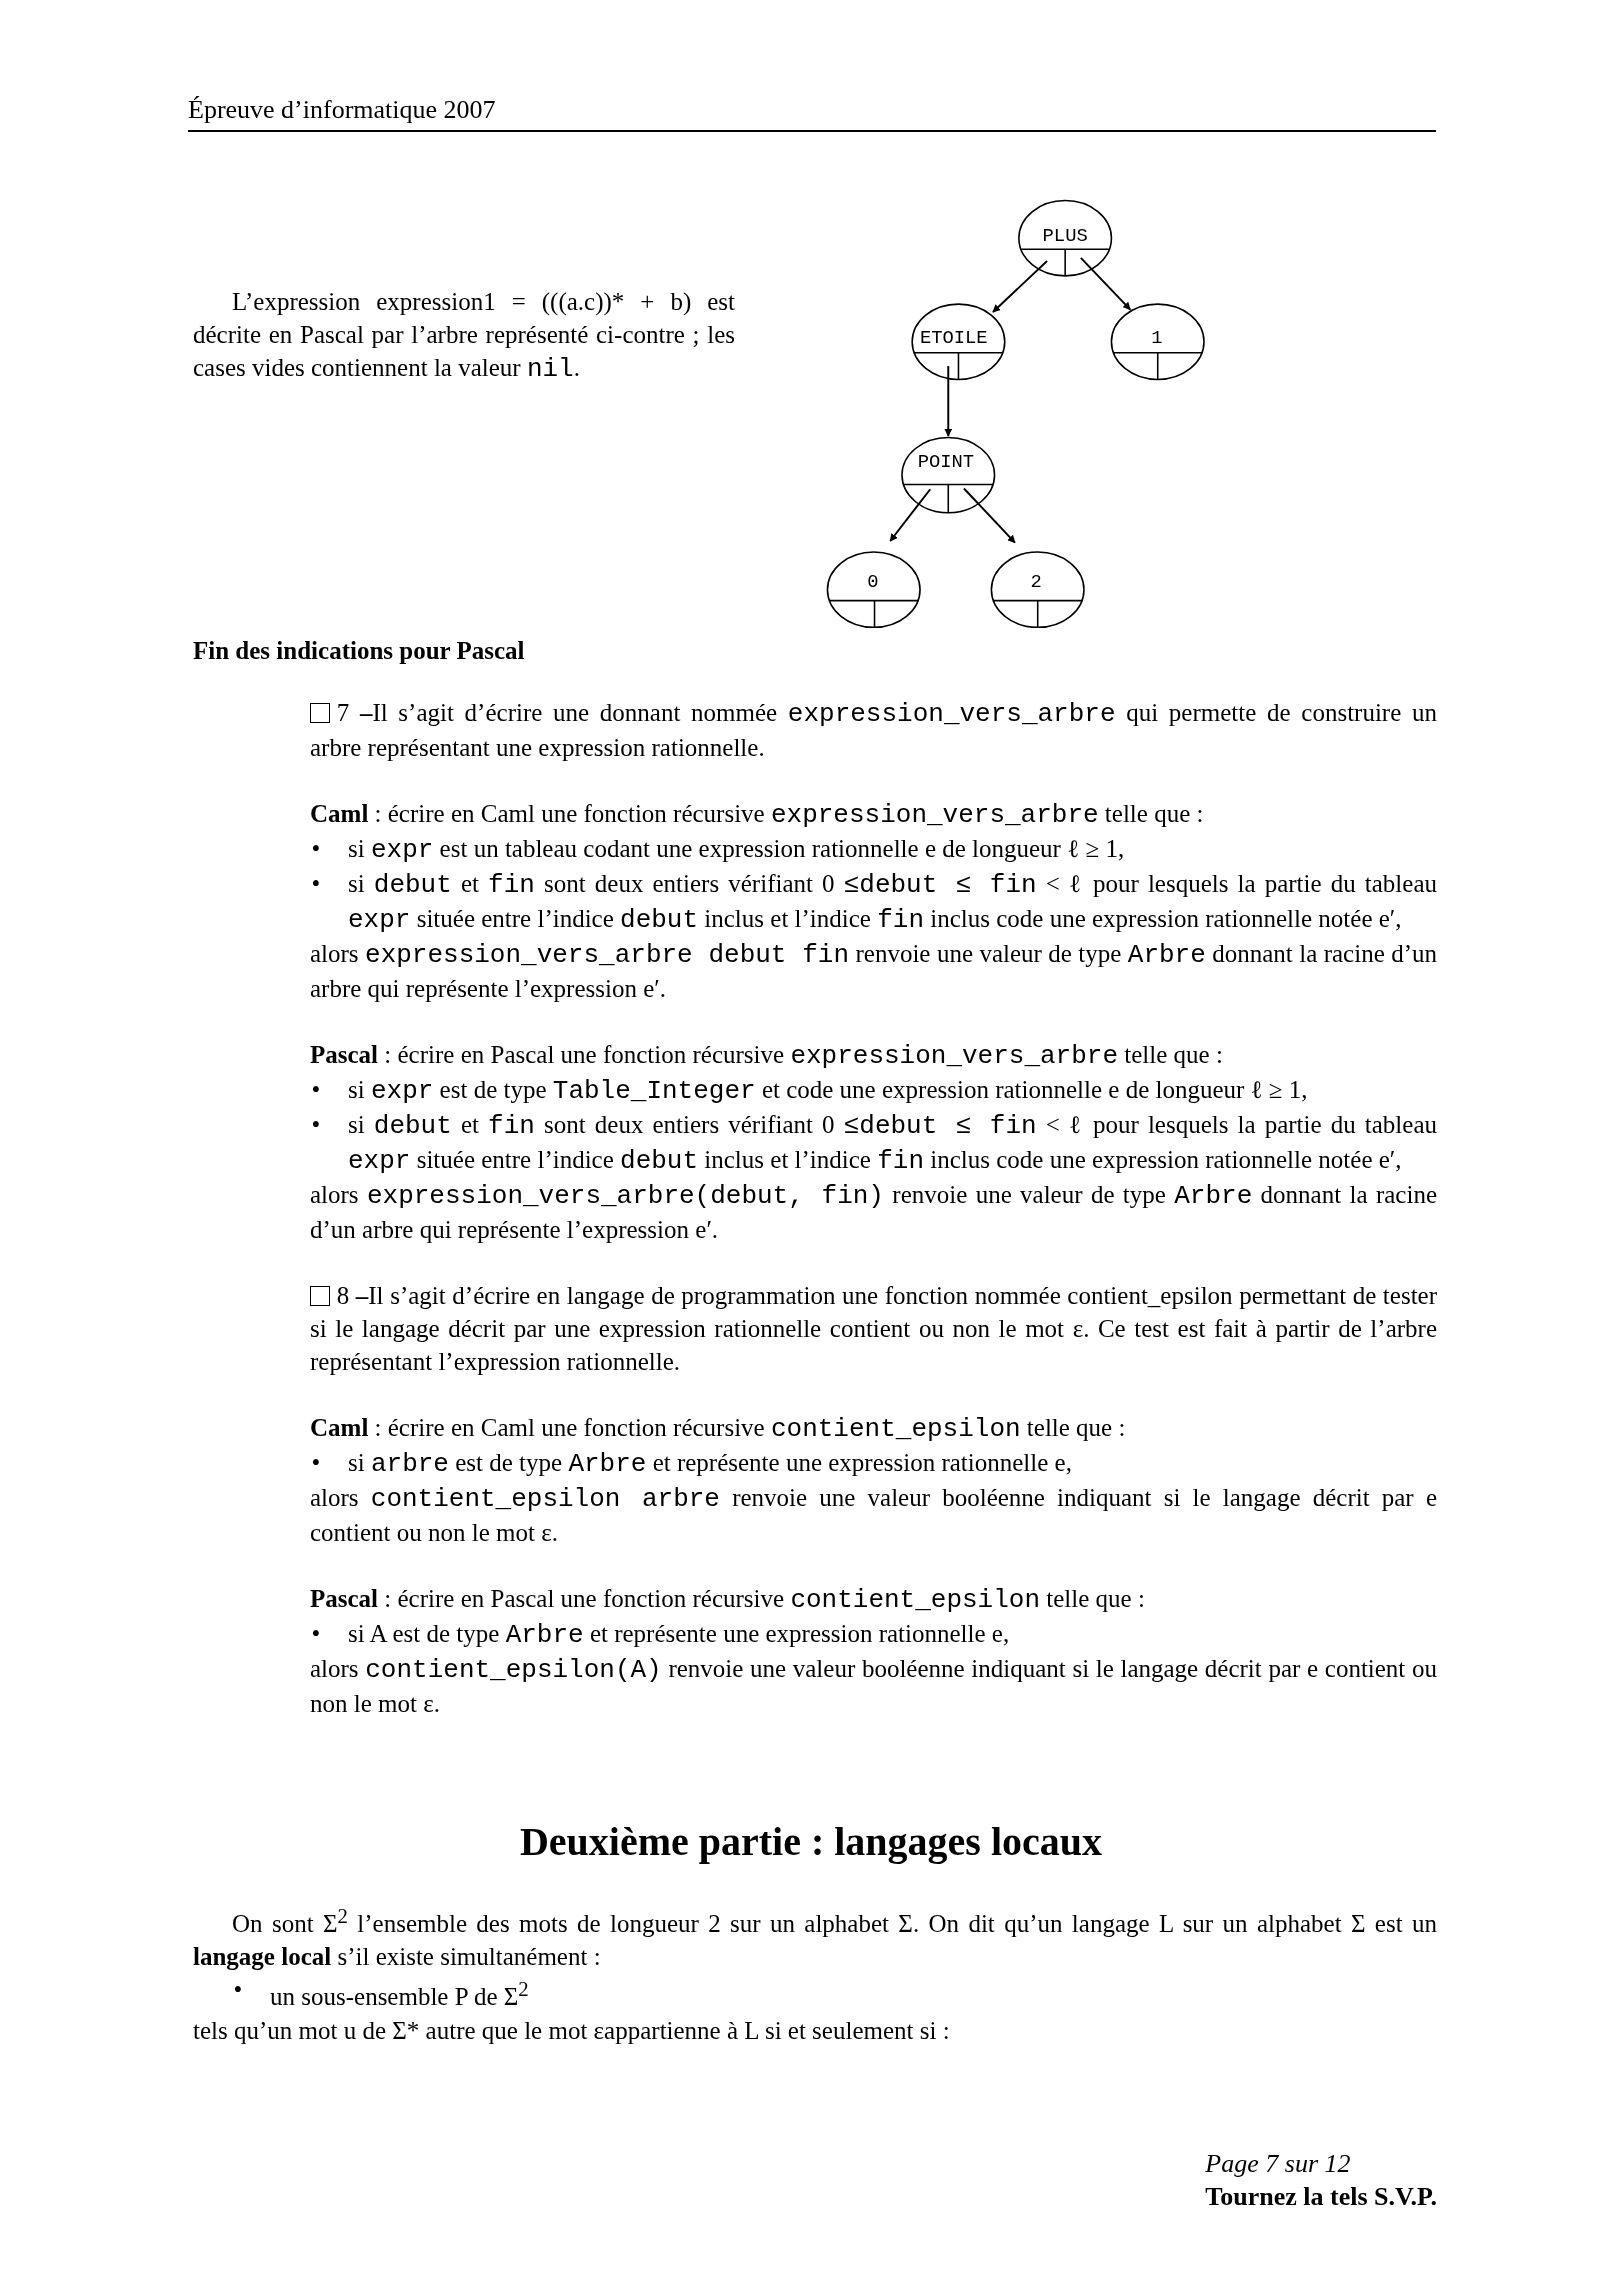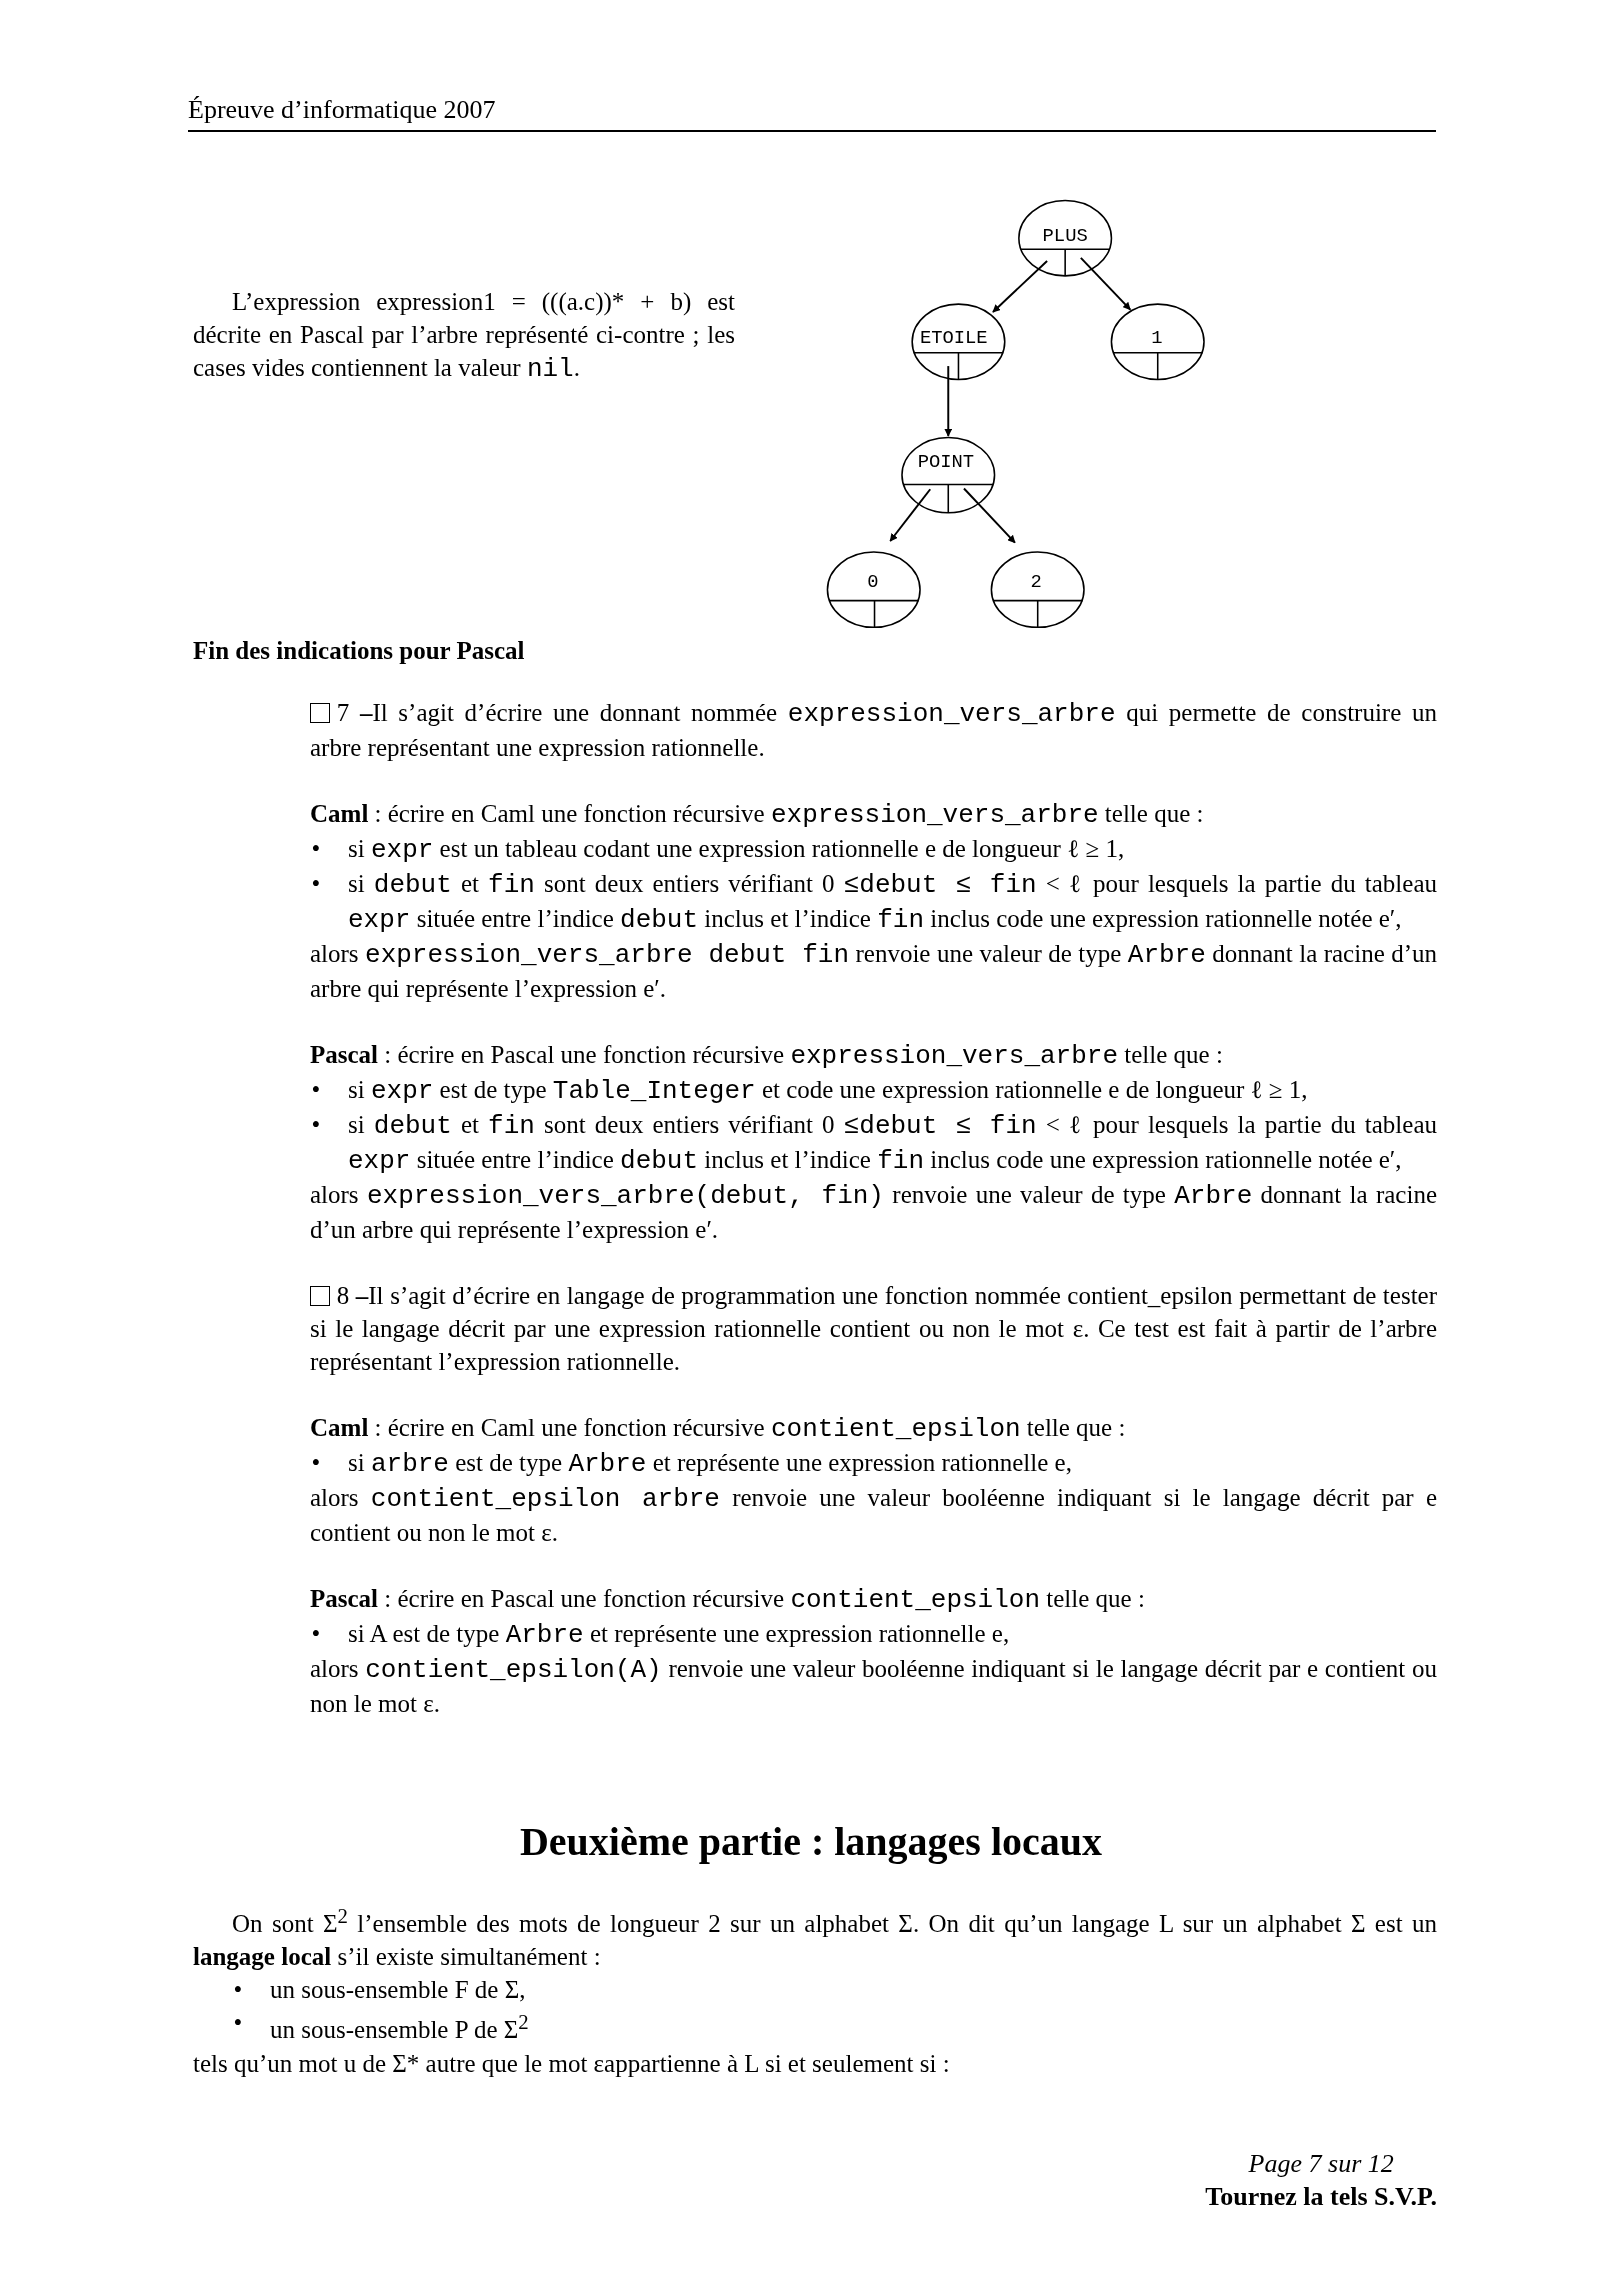--- a/index.html
+++ b/index.html
@@ -16,21 +16,21 @@
   .block { left:310px; width:1127px; text-align:justify; }
   .q-box { display:inline-block; width:20.4px; height:20.4px; border:1.6px solid #000; vertical-align:-2.4px; margin-right:6.3px; box-sizing:border-box; }
   ul.bul { list-style:none; margin:0; padding:0; }
   ul.bul li { position:relative; padding-left:38px; text-align:justify; }
   ul.bul li::before { content:"•"; position:absolute; left:1.6px; top:0; }
   .sec-title { left:0; width:1622px; top:1825px; text-align:center; font-weight:bold; font-size:40px; }
   .part2 { left:193px; width:1244px; top:1900px; }
   .part2 p { margin:0; text-align:justify; }
   .part2 .indent { text-indent:39px; }
   .part2 ul.bul { margin-left:39px; }
-  .footer { right:185px; top:2147px; text-align:center; }
+  .footer { right:185px; top:2147px; text-align:left; }
   .footer .pg { font-style:italic; font-size:26px; }
   .footer .svp { font-weight:bold; font-size:26px; }
   .tree { left:824px; top:188px; width:589px; height:455px; }
   .tree text { font-family:"Liberation Mono", monospace; font-size:24px; }
   p { margin:0; }
   .gap { height:33px; }
 </style>
 </head>
 <body>
 
@@ -123,21 +123,20 @@
     <li><span>si A est de type </span><span class="mono">Arbre</span><span> et représente une expression rationnelle </span><span class="it">e</span><span>,</span></li>
   </ul>
   <p><span>alors </span><span class="mono">contient_epsilon(A)</span><span> renvoie une valeur booléenne indiquant si le langage décrit par </span><span class="it">e</span><span> contient ou non le mot </span><span class="it">ε</span><span>.</span></p>
 </div>
 
 <div class="abs sec-title">Deuxième partie : langages locaux</div>
 
 <div class="abs part2">
   <p class="indent"><span>On sont </span><span class="it">Σ</span><sup>2</sup><span> l’ensemble des mots de longueur 2 sur un alphabet </span><span class="it">Σ</span><span>. On dit qu’un langage </span><span class="it">L</span><span> sur un alphabet </span><span class="it">Σ</span><span> est un </span><span class="b">langage local</span><span> s’il existe simultanément :</span></p>
   <ul class="bul">
-    <li><span>un sous-ensemble </span><span class="it">F</span><span> de </span><span class="it">Σ</span><span>,</span></li>
     <li><span>un sous-ensemble </span><span class="it">P</span><span> de </span><span class="it">Σ</span><sup>2</sup></li>
   </ul>
   <p><span>tels qu’un mot </span><span class="it">u</span><span> de </span><span class="it">Σ*</span><span> autre que le mot </span><span class="it">ε</span><span>appartienne à </span><span class="it">L</span><span> si et seulement si :</span></p>
 </div>
 
 <div class="abs footer">
   <div class="pg">Page 7 sur 12</div>
   <div class="svp">Tournez la tels S.V.P.</div>
 </div>
 

